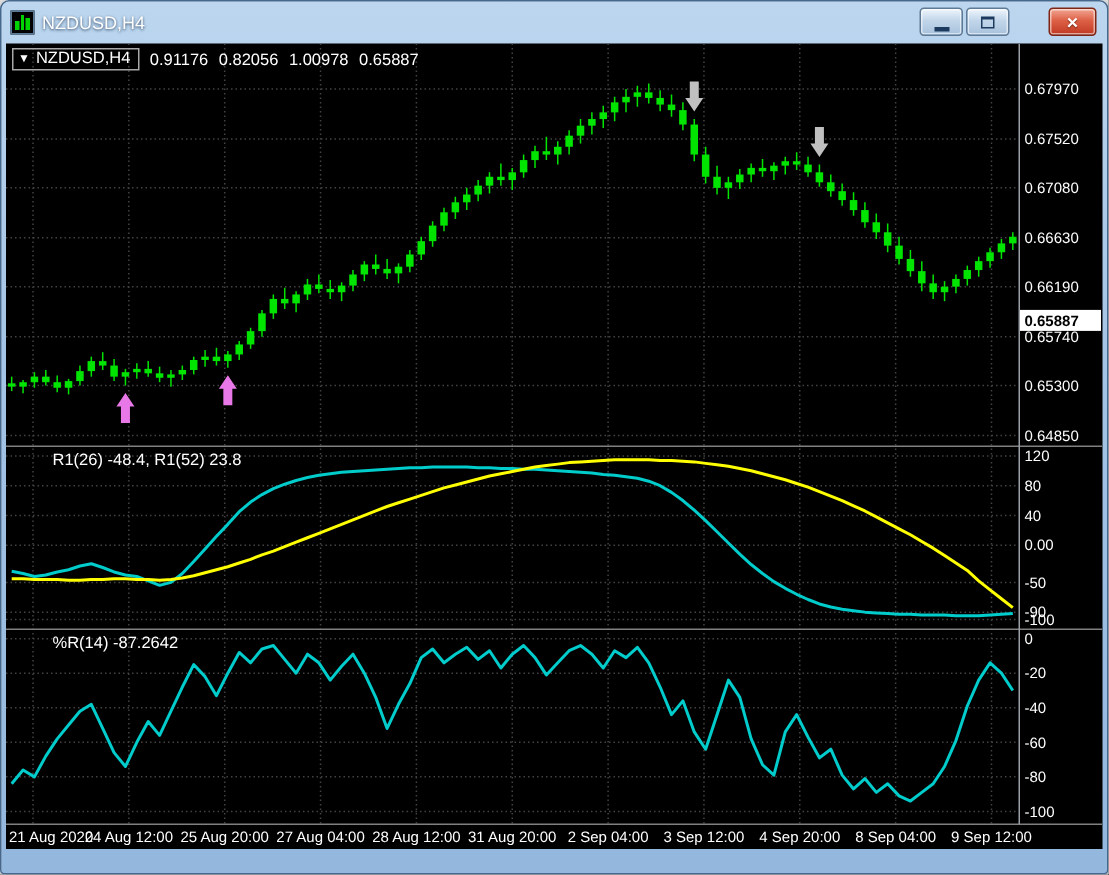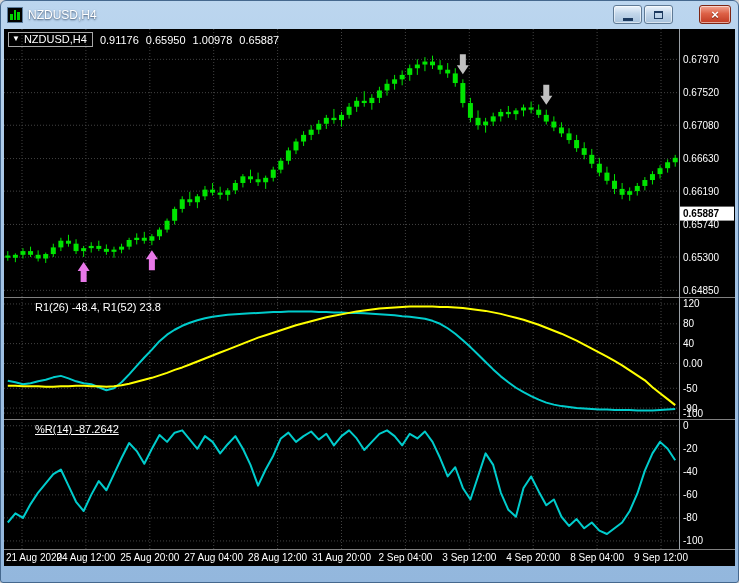--- a/index.html
+++ b/index.html
@@ -25,21 +25,21 @@
   .g-min{width:10px;height:3px;background:#1d3a5f;margin-top:9px;}
   .g-restore{width:9px;height:8px;border:1px solid #1d3a5f;border-top-width:2px;background:transparent;}
   .g-close{color:#fff;font-size:13px;font-weight:bold;line-height:1;text-shadow:0 1px 1px #70200f;}
   .client{width:731px;height:537px;background:#000;position:relative;overflow:hidden;}
   .client svg{position:absolute;left:0;top:0;}
   .ohlc-line{position:absolute;top:3px;left:4px;display:flex;gap:7px;align-items:center;color:#fff;font-size:11px;z-index:2;pointer-events:none;}
   .symbol-box{border:1px solid #a8a8a8;padding:0 5px 1px 3px;display:inline-flex;gap:4px;align-items:center;pointer-events:auto;}
   .tri{font-size:8px;line-height:1;}
   .ind-label{position:absolute;left:5px;color:#fff;font-size:11px;z-index:2;pointer-events:none;padding-left:26px;}
   .ind-label.mid{top:272px;}
-  .ind-label.bot{top:394px;text-decoration:underline;}
+  .ind-label.bot{top:394px;}
   .bottom-frame{height:16px;}
   
   .grid{stroke:var(--grid,#434343);stroke-dasharray:1 2;fill:none;}
   .div{stroke:var(--divider,#808080);}
   .sep{stroke:var(--separator,#9aa0a6);}
   .wick{stroke:var(--candle,#00E400);}
   .body{fill:var(--candle,#00E400);}
   .uar{fill:var(--up_arrow,#E878E8);}
   .dar{fill:var(--down_arrow,#C0C0C0);}
   .ln{fill:none;stroke-width:2;stroke-linejoin:round;}
@@ -328,21 +328,21 @@
         <text x="593.1" y="532" text-anchor="middle">8 Sep 04:00</text>
         <text x="657.0" y="532" text-anchor="middle">9 Sep 12:00</text>
       </svg>
 
     <div class="ohlc-line">
       <span class="symbol-box">
         <span class="tri">▼</span>
         <span>NZDUSD,H4</span>
       </span>
       <span>0.91176</span>
-      <span>0.65950</span>
+      <span>0.82056</span>
       <span>1.00978</span>
       <span>0.65887</span>
     </div>
 
     <div class="ind-label mid">R1(26) -48.4, R1(52) 23.8</div>
     <div class="ind-label bot">%R(14) -87.2642</div>
   </div>
 
   <div class="bottom-frame"></div>
 </div>

